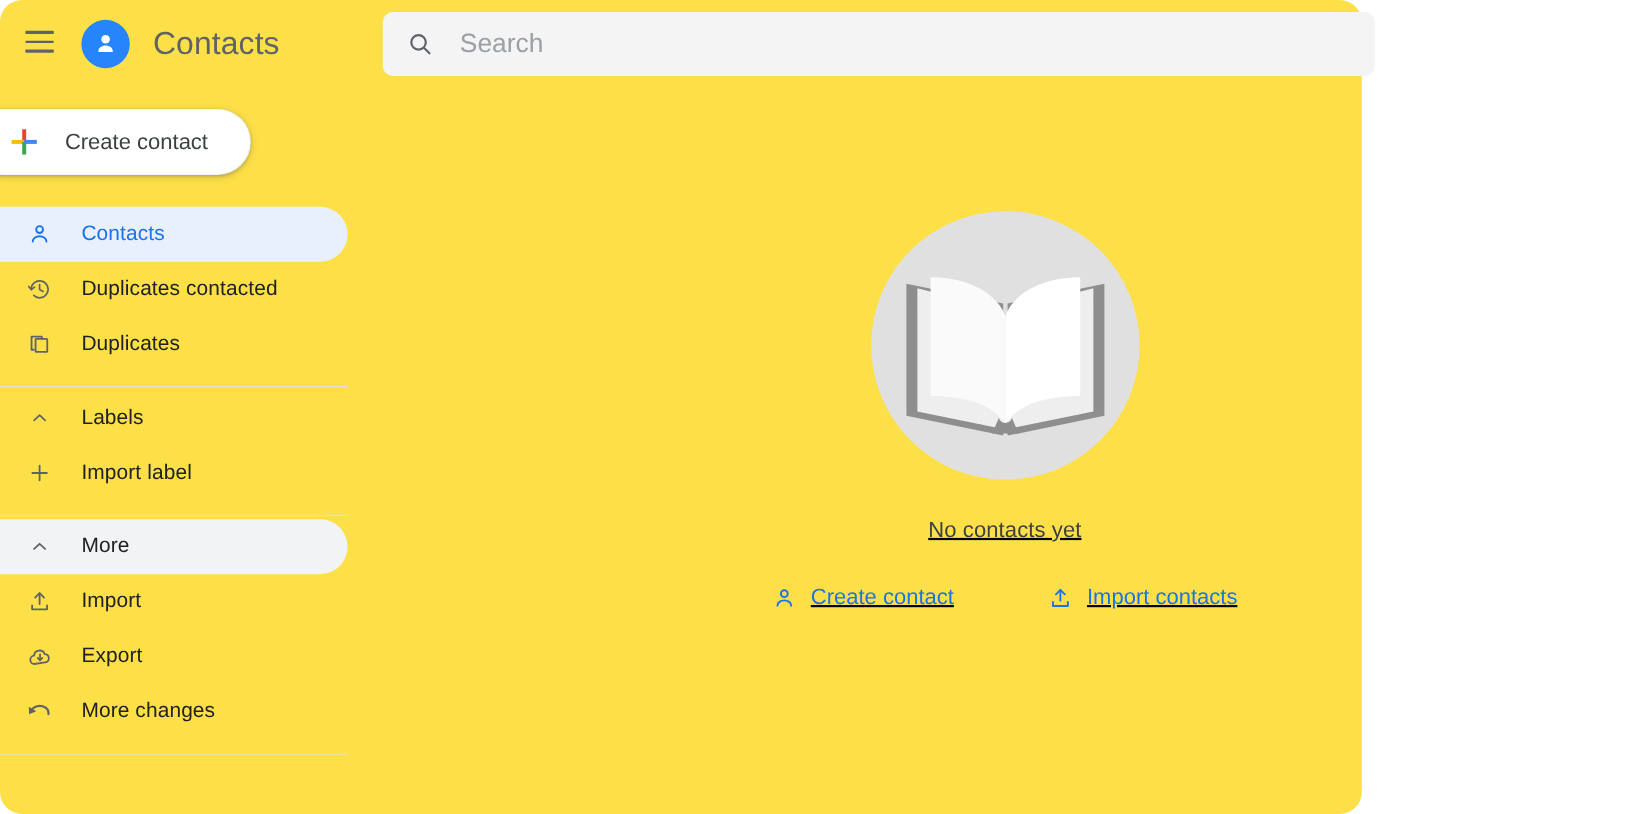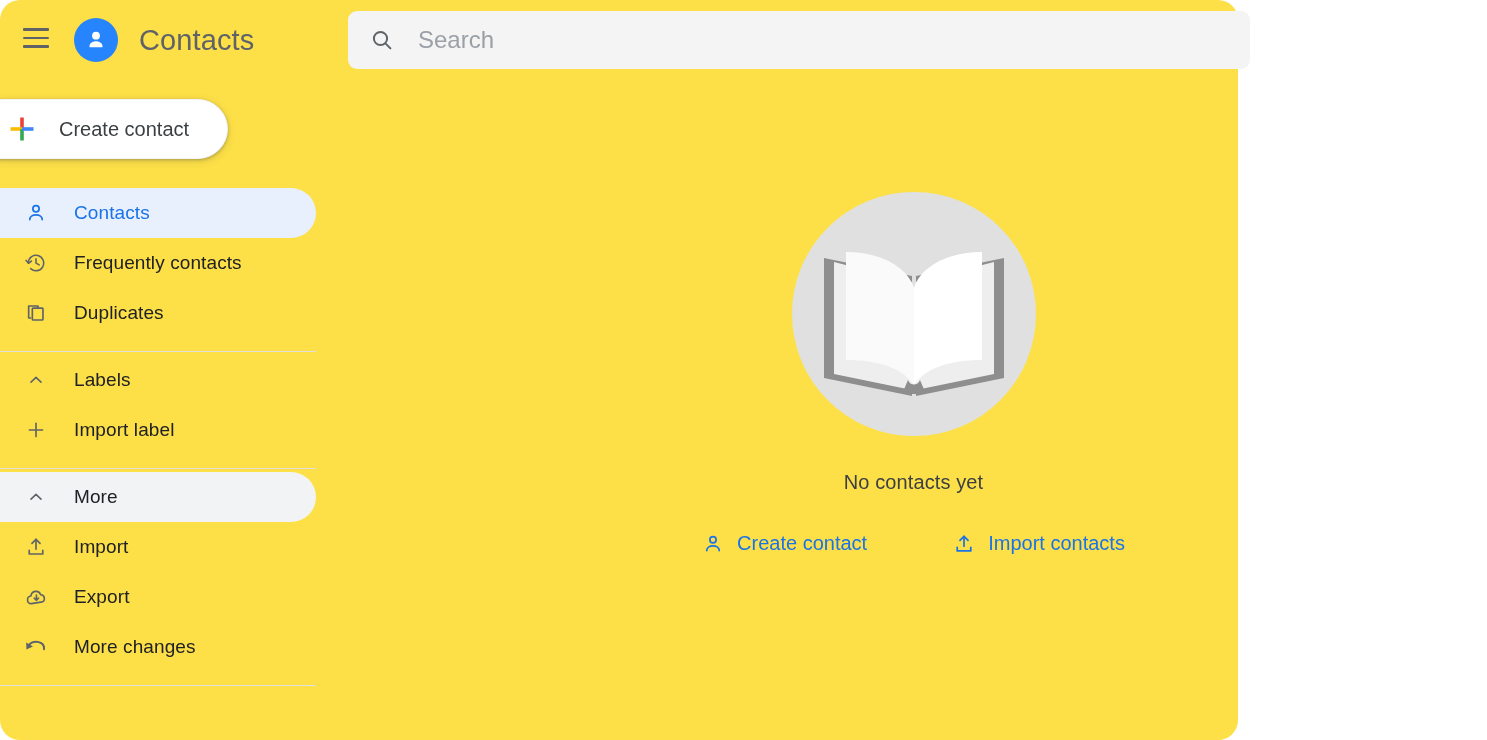--- a/index.html
+++ b/index.html
@@ -84,21 +84,21 @@
   .nav-item.active { background:#e8f0fe; }
   .nav-item.active .nav-label { color:#1a73e8; font-weight:400; }
   .nav-item.hovered { background:#f1f3f4; }
 
   .divider { width:316px; height:1px; background:#e0e0e0; }
 
   
   .empty-state {
     position:absolute; left:340px; top:80px;
     width:1147px; height:660px;
-    display:flex; flex-direction:column; align-items:center;
+    display:flex; flex-direction:column; align-items:center;text-decoration:underline;
   }
   .empty-illu { margin-top:110px; width:248px; height:248px; }
   .empty-title { margin-top:33px; font-size:20px; color:#3c4043; letter-spacing:.1px; }
   .empty-actions { margin-top:38px; display:flex; gap:86px; align-items:center; }
   .empty-action {
     display:flex; align-items:center; gap:13px;
     color:#1a73e8; font-size:20px; cursor:pointer; white-space:nowrap;
   }
   .empty-action .ea-icon { display:flex; align-items:center; }
 </style>
@@ -163,21 +163,21 @@
       </div>
 
       <div class="nav-item">
         <span class="nav-icon">
           <svg width="22" height="22" viewBox="0 0 24 24" fill="none" stroke="#5f6368" stroke-width="1.7">
             <path d="M3.6 12a8.4 8.4 0 1 1 2.6 6.1" stroke-linecap="round"></path>
             <polyline points="1.2,9.2 3.9,12.3 7.0,9.9" stroke-linejoin="round" stroke-linecap="round"></polyline>
             <polyline points="12,7.3 12,12.1 15.5,14.1" stroke-linecap="round" stroke-linejoin="round"></polyline>
           </svg>
         </span>
-        <span class="nav-label">Frequently contacts</span>
+        <span class="nav-label">Duplicates contacted</span>
       </div>
 
       <div class="nav-item">
         <span class="nav-icon">
           <svg width="22" height="22" viewBox="0 0 24 24" fill="none" stroke="#5f6368" stroke-width="1.8">
             <path d="M6.2 17.4H4.0V4.4h10.2v2.0" stroke-linecap="round" stroke-linejoin="round"></path>
             <rect x="8.0" y="6.6" width="11.6" height="13.0" rx="0.8"></rect>
           </svg>
         </span>
         <span class="nav-label">Duplicates</span>

